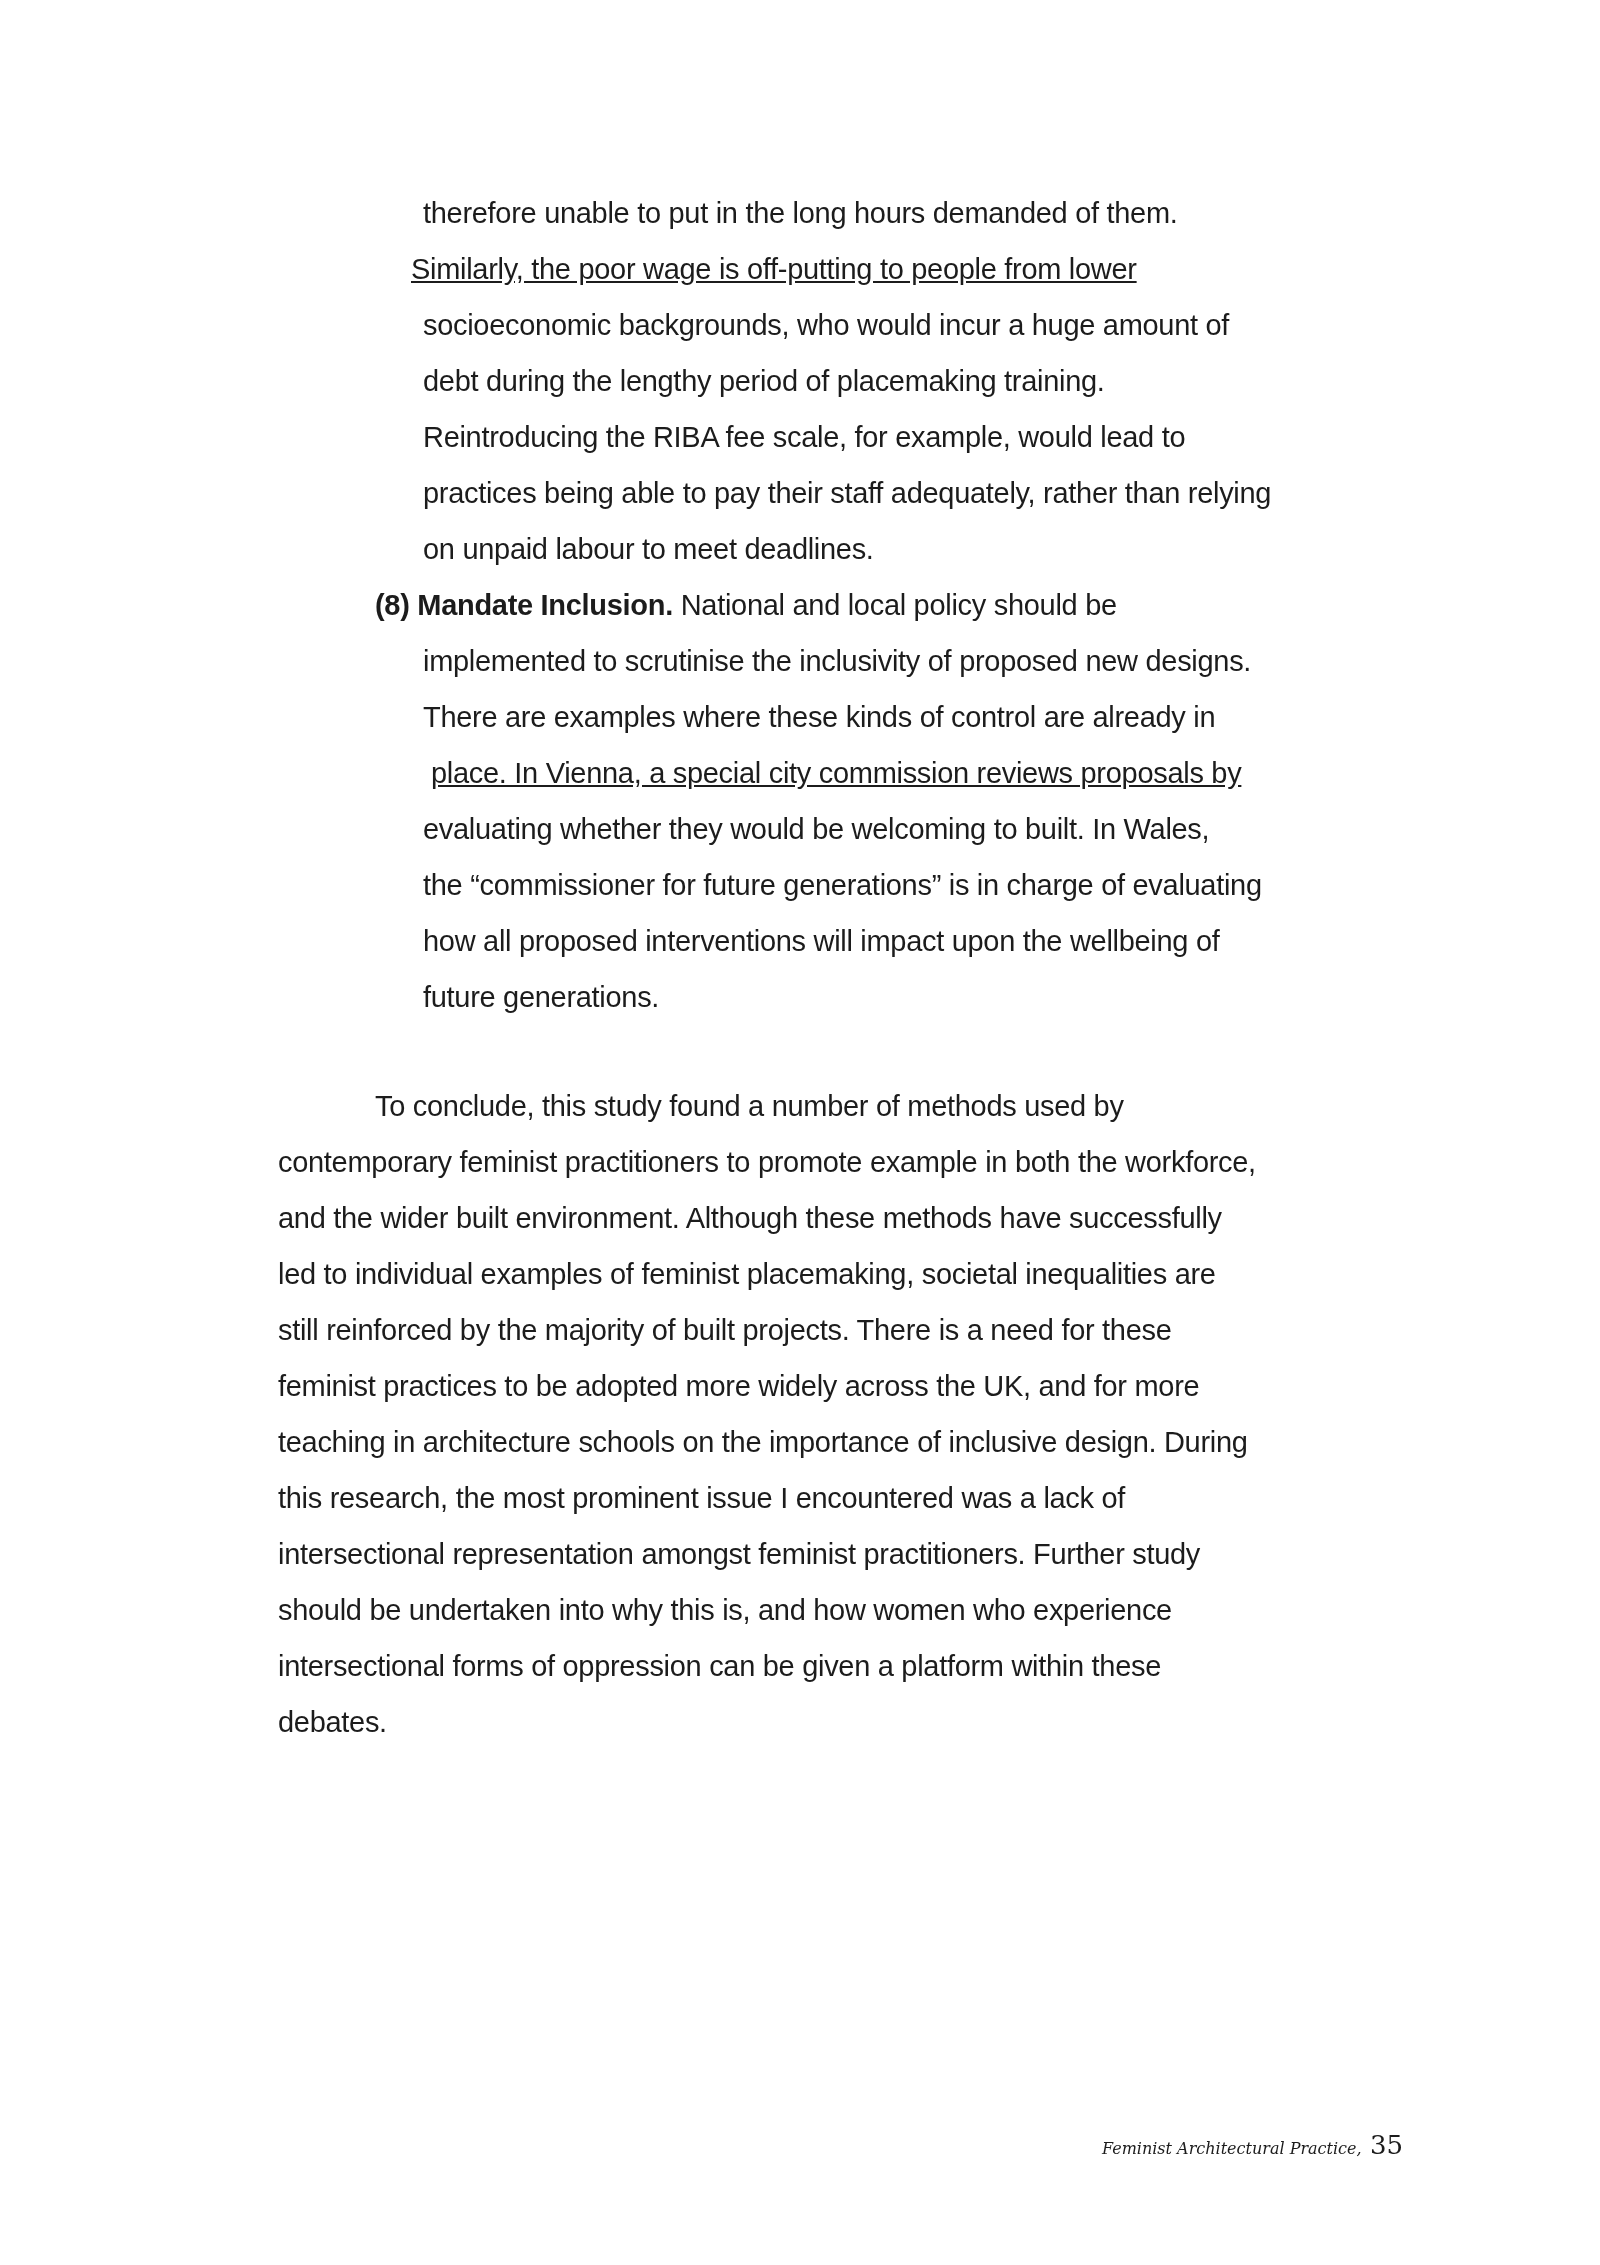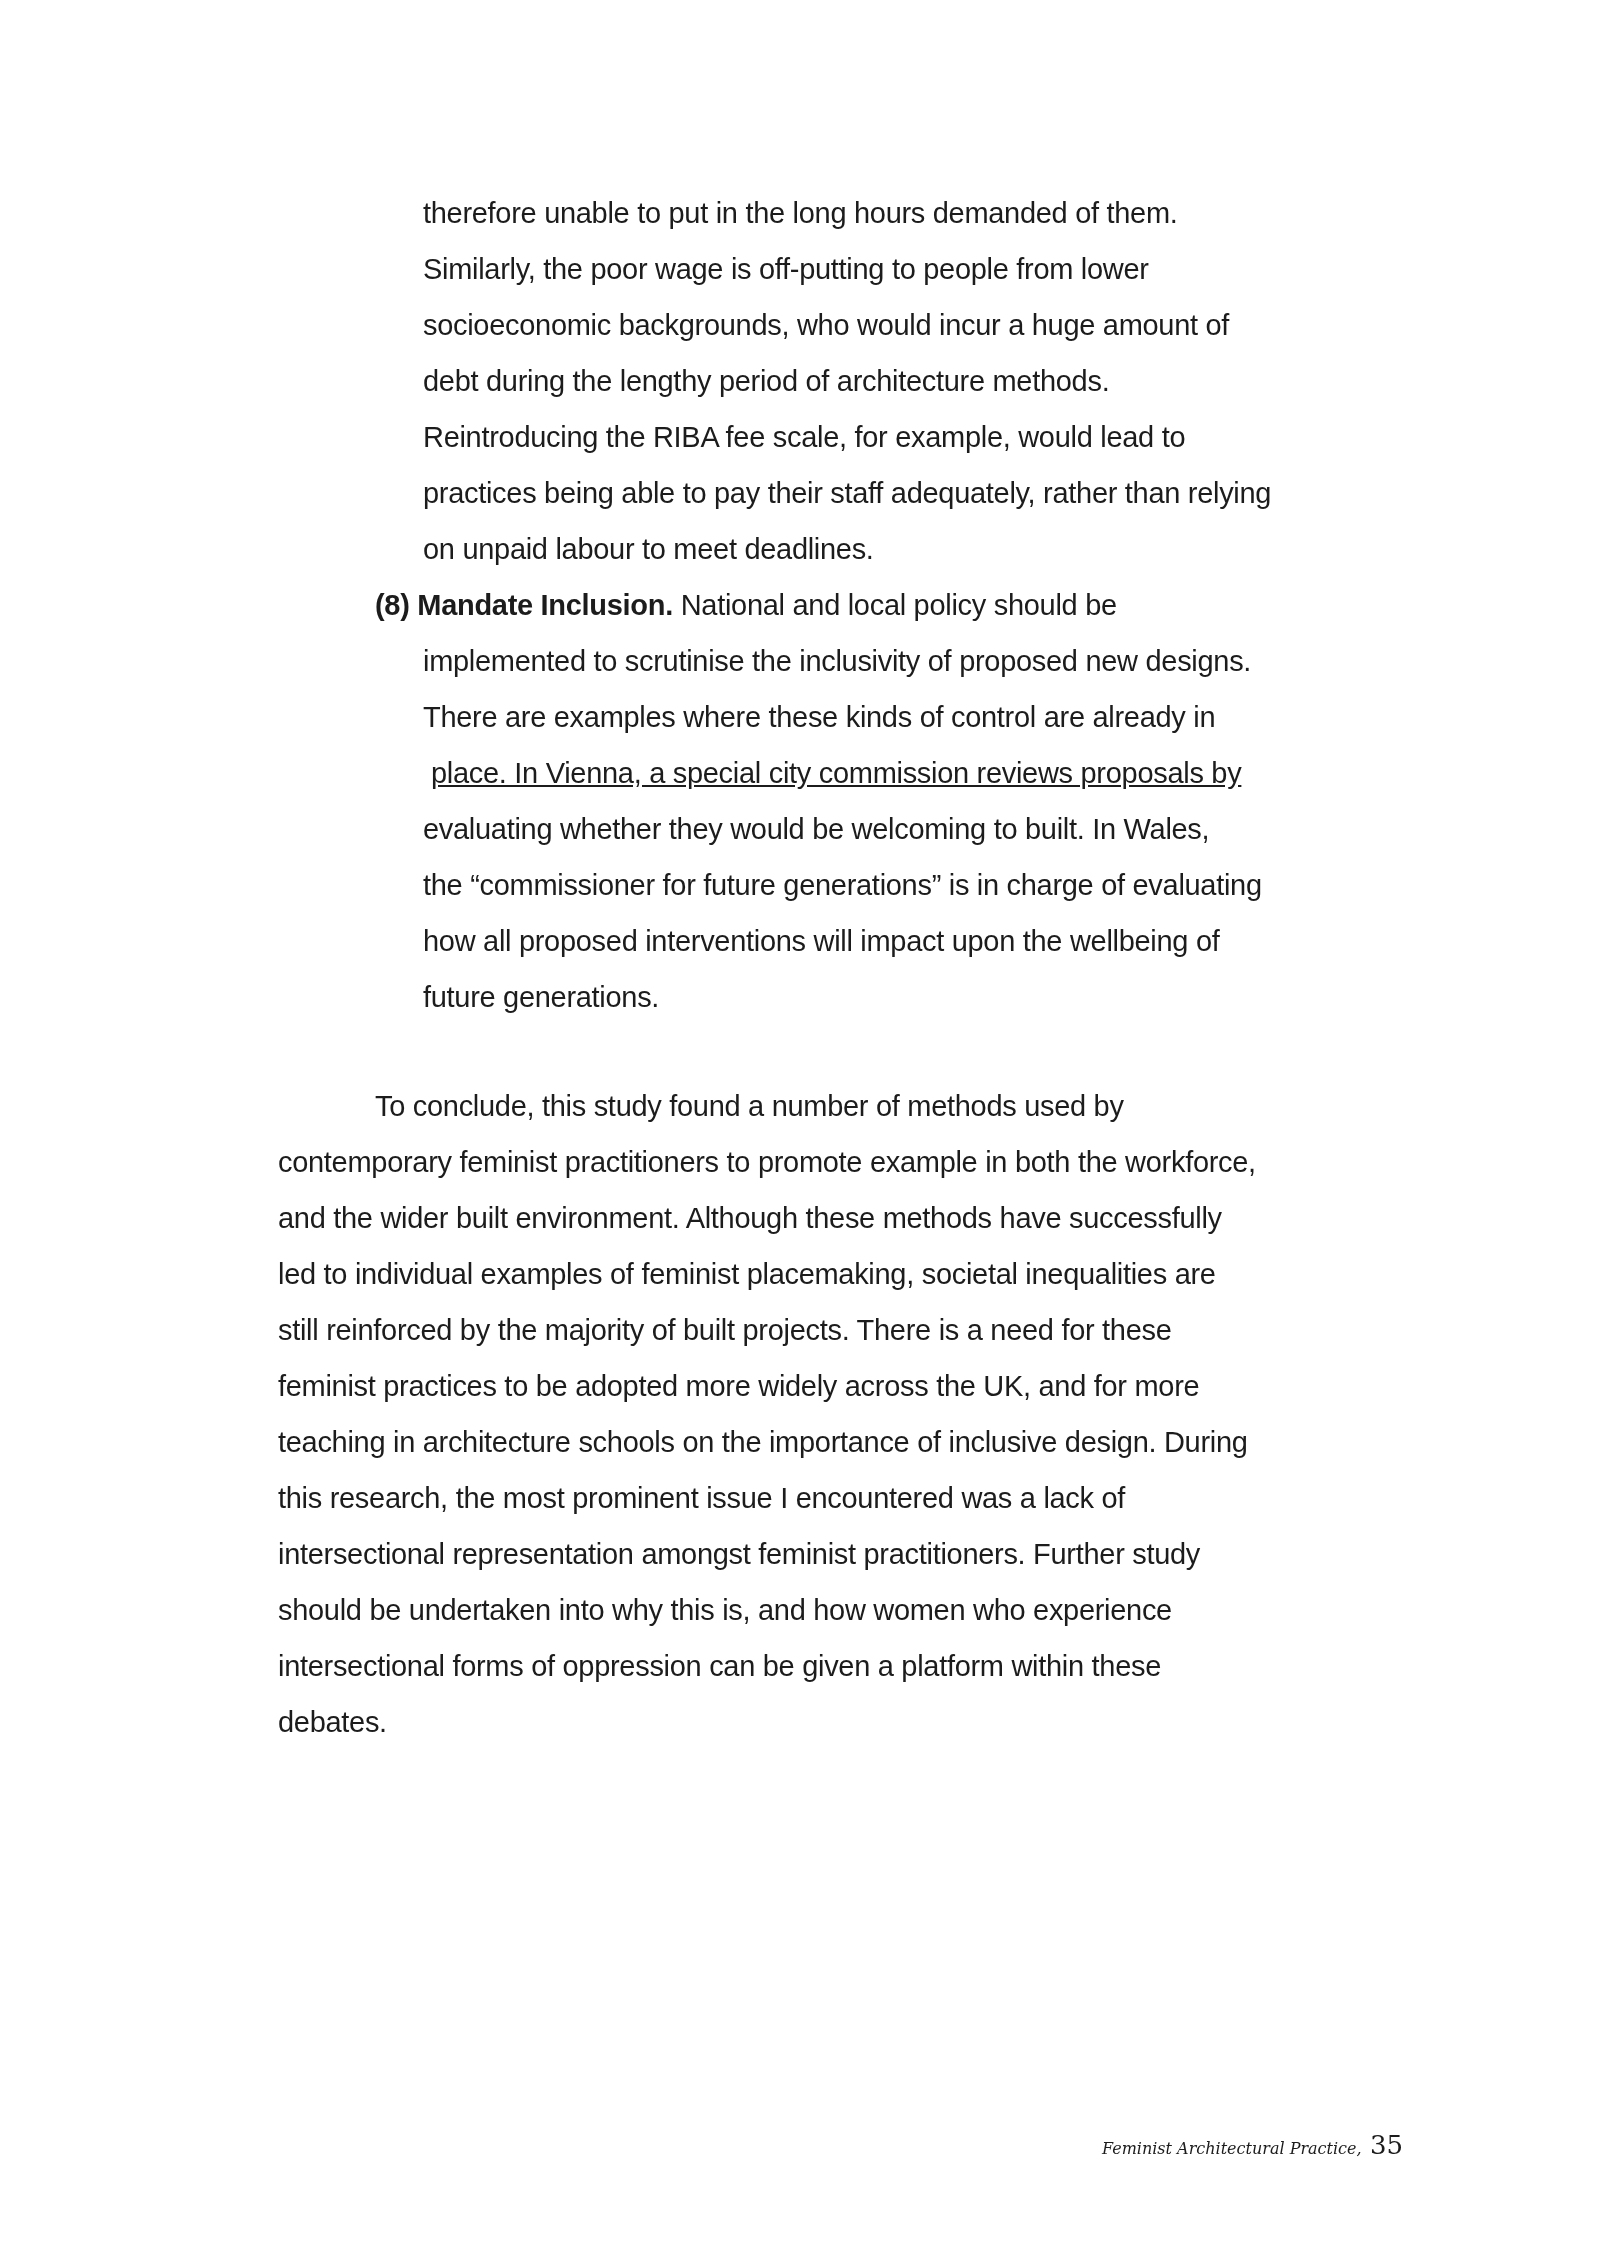--- a/index.html
+++ b/index.html
@@ -26,23 +26,23 @@
     }
     .footer .title { font-style: italic; font-size: 16px; }
   </style>
 </head>
 <body>
 
 <div class="page">
 
   <div>
     <div class="line" style="left:388px; top:199px;">therefore unable to put in the long hours demanded of them.</div>
-    <div class="line" style="left:388px; top:255px;">Similarly, the poor wage is off-putting to people from lower</div>
+    <div class="line" style="left:376px; top:255px;text-decoration:underline;">Similarly, the poor wage is off-putting to people from lower</div>
     <div class="line" style="left:388px; top:311px;">socioeconomic backgrounds, who would incur a huge amount of</div>
-    <div class="line" style="left:388px; top:367px;">debt during the lengthy period of architecture methods.</div>
+    <div class="line" style="left:388px; top:367px;">debt during the lengthy period of placemaking training.</div>
     <div class="line" style="left:388px; top:423px;">Reintroducing the RIBA fee scale, for example, would lead to</div>
     <div class="line" style="left:388px; top:479px;text-align:right;">practices being able to pay their staff adequately, rather than relying</div>
     <div class="line" style="left:388px; top:535px;">on unpaid labour to meet deadlines.</div>
   </div>
 
   <div>
     <div class="line" style="left:340px; top:591px;">
       <span class="bold">(8)</span>
       <span class="bold">Mandate Inclusion.</span>
       <span>National and local policy should be</span>

